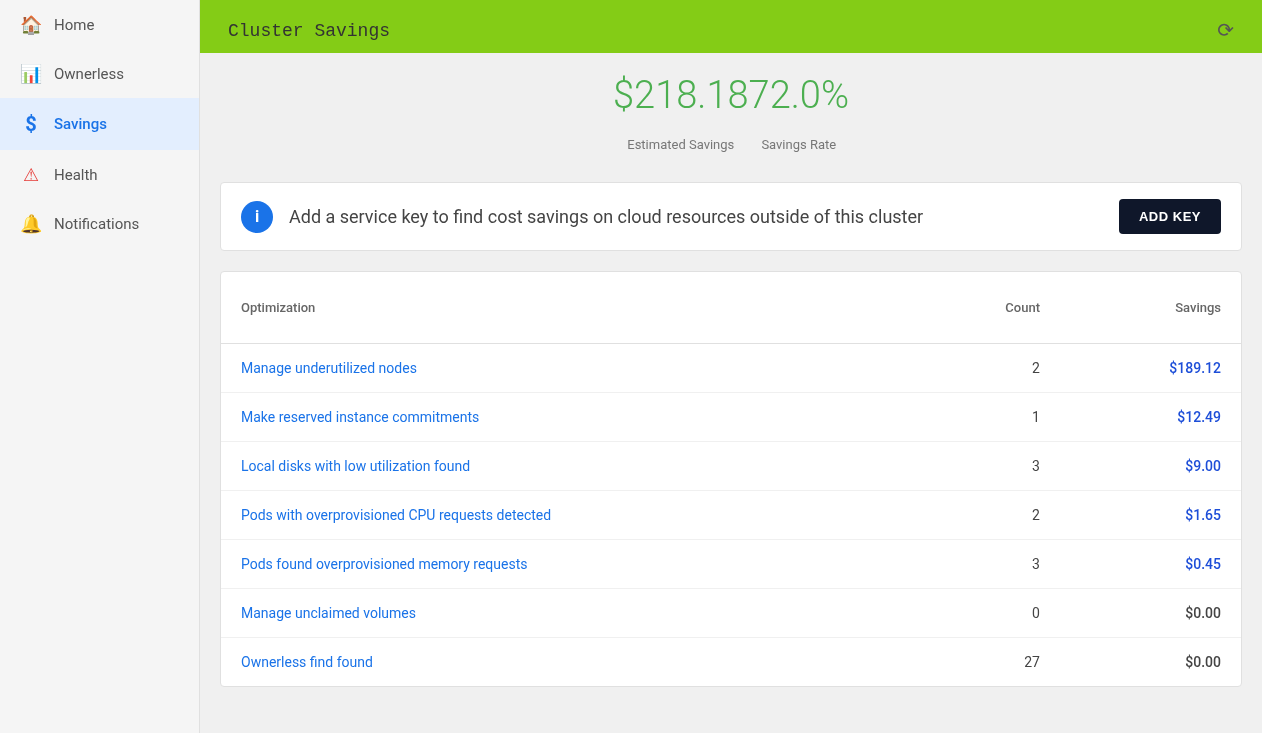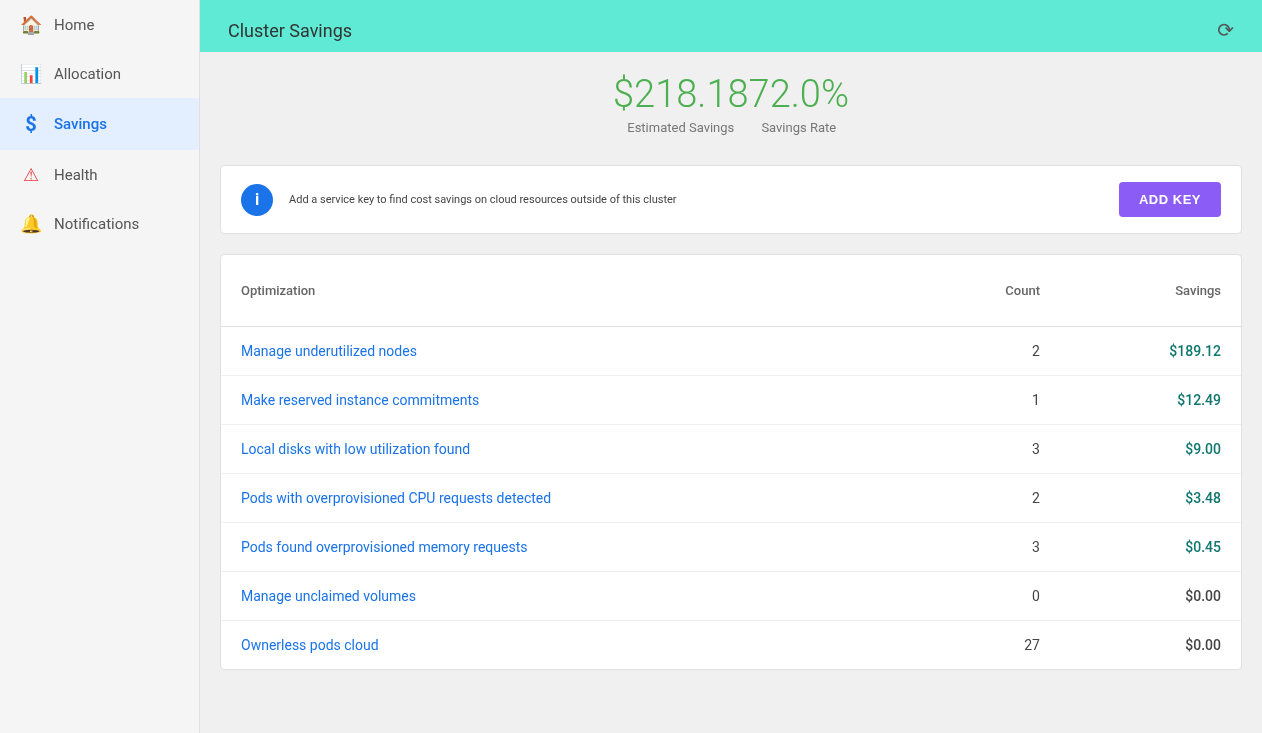--- a/index.html
+++ b/index.html
@@ -50,21 +50,22 @@
       background: #f0f0f0;
       overflow-y: auto;
     }
 
     
     .header {
       display: flex;
       align-items: center;
       justify-content: space-between;
       padding: 18px 28px 10px;
-      background: #5eead4;
+      background: #84cc16;
+      font-family: Liberation Mono, monospace;
     }
     .header-title {
       font-size: 18px;
       color: #333;
       font-weight: 400;
     }
     .refresh-icon {
       color: #555;
       font-size: 20px;
       cursor: pointer;
@@ -81,21 +82,21 @@
       text-align: center;
     }
     .stat-value {
       font-size: 38px;
       color: #4caf50;
       font-weight: 300;
     }
     .stat-label {
       font-size: 13px;
       color: #777;
-      margin-top: 4px;
+      margin-top: 20px;
     }
 
     
     .content {
       flex: 1;
       padding: 0 20px 20px;
     }
 
     
     .info-banner {
@@ -116,25 +117,25 @@
       display: flex;
       align-items: center;
       justify-content: center;
       color: #fff;
       font-weight: bold;
       font-size: 16px;
       flex-shrink: 0;
     }
     .info-text {
       flex: 1;
-      font-size: 11px;
+      font-size: 18px;
       color: #444;
     }
     .add-key-btn {
-      background: #8b5cf6;
+      background: #0f172a;
       color: #fff;
       border: none;
       padding: 10px 20px;
       border-radius: 4px;
       font-size: 13px;
       font-weight: 600;
       letter-spacing: 0.5px;
       cursor: pointer;
       flex-shrink: 0;
     }
@@ -180,37 +181,37 @@
     }
     td.count {
       text-align: right;
       color: #444;
     }
     td.savings {
       text-align: right;
       font-weight: 500;
     }
     td.savings.green {
-      color: #0f766e;
+      color: #1d4ed8;
     }
     td.savings.black {
       color: #444;
     }
   </style>
 </head>
 <body>
 
 <nav class="sidebar">
   <div class="sidebar-item">
     <span class="sidebar-icon">🏠</span>
     <span>Home</span>
   </div>
   <div class="sidebar-item">
     <span class="sidebar-icon">📊</span>
-    <span>Allocation</span>
+    <span>Ownerless</span>
   </div>
   <div class="sidebar-item active">
     <span class="sidebar-icon" style="font-weight:bold;color:#1a73e8;font-size:20px;">$</span>
     <span>Savings</span>
   </div>
   <div class="sidebar-item">
     <span class="sidebar-icon" style="color:#e53935;">⚠</span>
     <span>Health</span>
   </div>
   <div class="sidebar-item">
@@ -266,34 +267,34 @@
               <td class="savings green">$12.49</td>
             </tr>
             <tr>
               <td class="link">Local disks with low utilization found</td>
               <td class="count">3</td>
               <td class="savings green">$9.00</td>
             </tr>
             <tr>
               <td class="link">Pods with overprovisioned CPU requests detected</td>
               <td class="count">2</td>
-              <td class="savings green">$3.48</td>
+              <td class="savings green">$1.65</td>
             </tr>
             <tr>
               <td class="link">Pods found overprovisioned memory requests</td>
               <td class="count">3</td>
               <td class="savings green">$0.45</td>
             </tr>
             <tr>
               <td class="link">Manage unclaimed volumes</td>
               <td class="count">0</td>
               <td class="savings black">$0.00</td>
             </tr>
             <tr>
-              <td class="link">Ownerless pods cloud</td>
+              <td class="link">Ownerless find found</td>
               <td class="count">27</td>
               <td class="savings black">$0.00</td>
             </tr>
           </tbody>
       </table>
     </div>
   </div>
 </main>
 
 </body></html>

